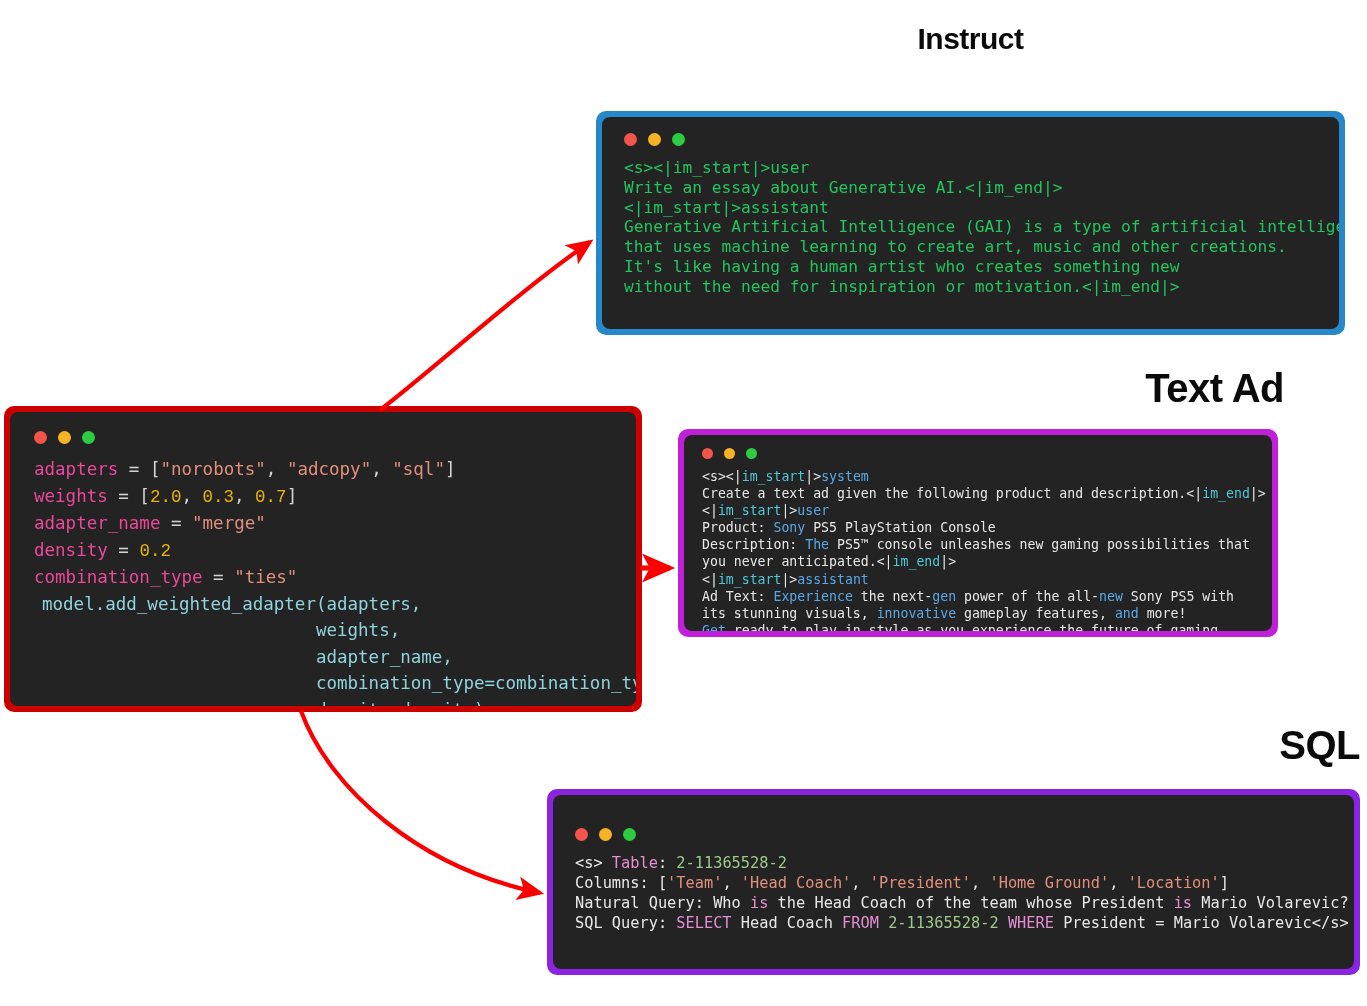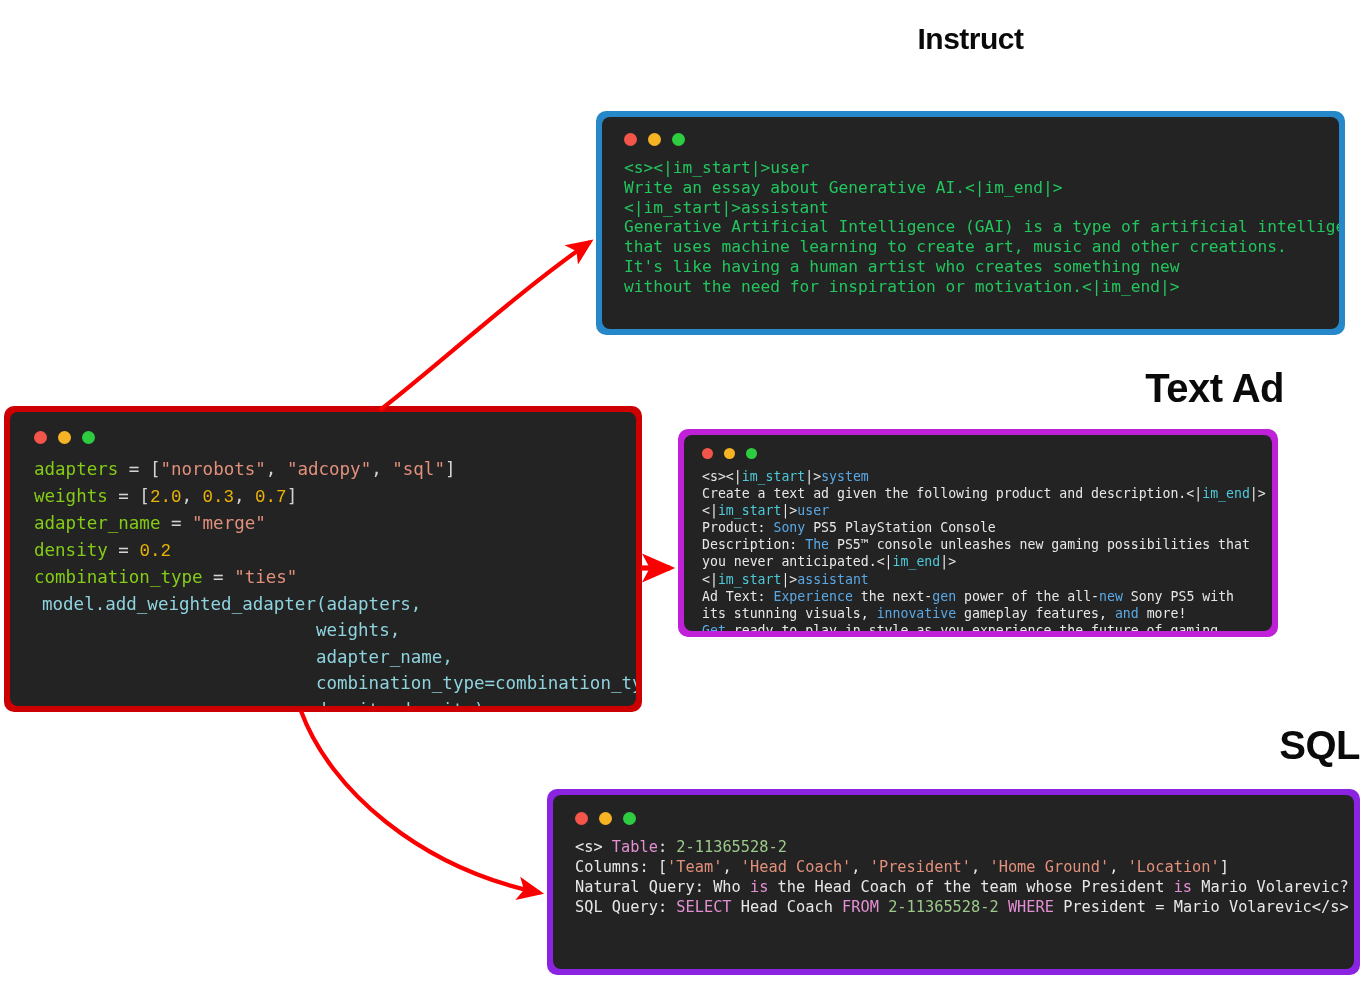--- a/index.html
+++ b/index.html
@@ -122,25 +122,25 @@
   #win-textad .dot { width: 11px; height: 11px; }
 
   
   #win-sql {
     left: 547px;
     top: 789px;
     width: 813px;
     height: 186px;
     background: #8b24e0;
   }
-  #win-sql .term-inner { padding: 14px 12px 13px 22px; }
+  #win-sql .term-inner { padding: 30px 12px 13px 22px; }
   #win-sql .code { font-size: 15.3px; line-height: 20px; }
 
   
-  .c-var    { color: #84cc16; }
+  .c-var    { color: #ec4899; }
   .c-var2   { color: #8fd3de; margin-left: 8px; }
   .c-str    { color: #e2907c; }
   .c-num    { color: #eab308; font-family: Liberation Mono, monospace; }
   .c-plain  { color: #e8e8e8; }
   .c-punct  { color: #d4d4d4; }
   .c-tag    { color: #4ec9d8; }
   .c-role   { color: #5aa9e6; }
   .c-kw     { color: #e48fd4; }
   .c-green  { color: #9dc98a; }
   .c-white  { color: #22c55e; }

